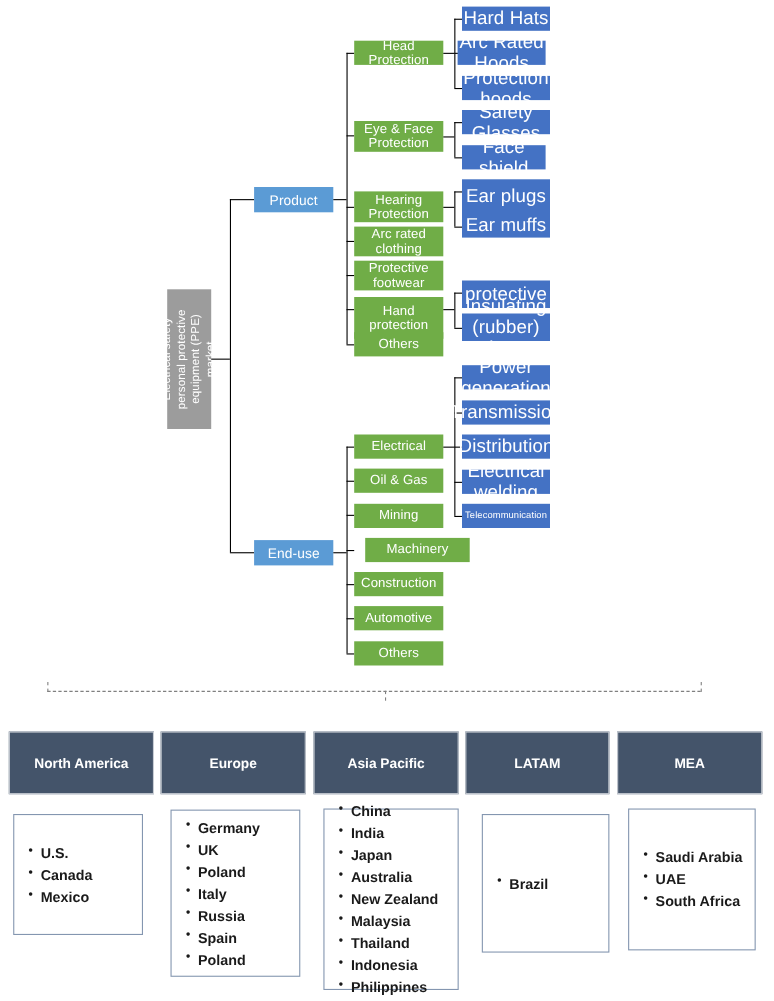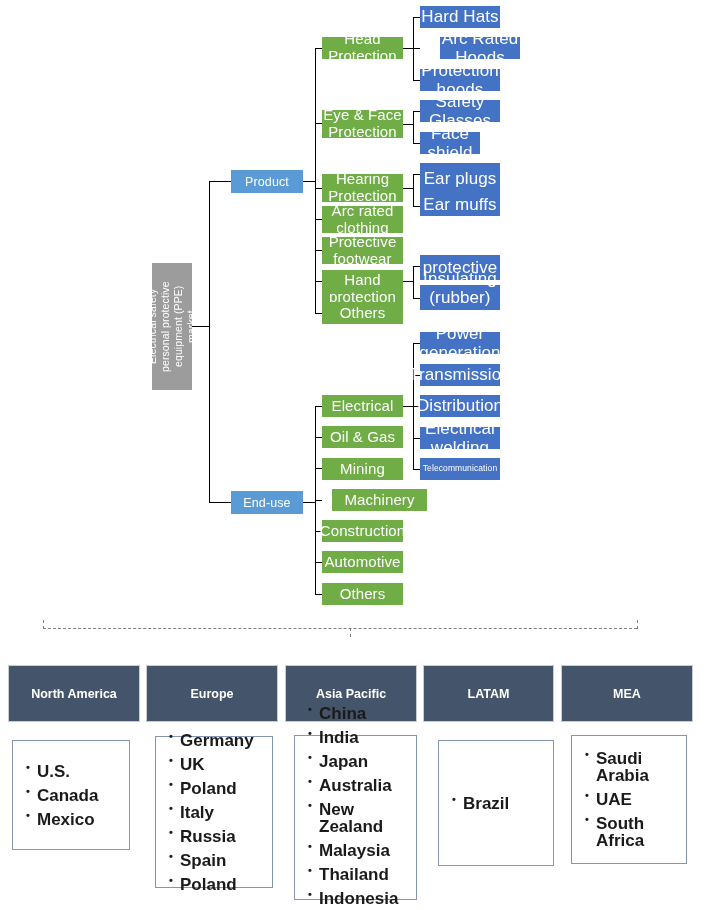--- a/index.html
+++ b/index.html
@@ -48,21 +48,21 @@
   }
 
   
   .lvl1 {
     background: #5b9bd5;
     font-size: 12.5px;
   }
   
   .lvl2 {
     background: #70ad47;
-    font-size: 15px;
+    font-size: 12px;
   }
   
   .lvl3 {
     background: #4472c4;
     font-size: 17px;
   }
   .lvl3.tiny { font-size: 8.5px; }
 
   
   .ln {
@@ -110,21 +110,21 @@
     flex-direction: column;
     justify-content: center;
     padding: 6px 6px 6px 10px;
   }
   .region-list ul {
     margin: 0;
     padding: 0 0 0 14px;
     list-style: none;
   }
   .region-list li {
-    font-size: 17px;
+    font-size: 13px;
     font-weight: bold;
     color: #1a1a1a;
     line-height: 1.0;
     padding: 3.5px 0;
     position: relative;
   }
   .region-list li:before {
     content: "\2022";
     position: absolute;
     left: -11px;
@@ -166,30 +166,30 @@
   <div class="node lvl2" style="left:322px; top:270px; width:81px; height:38px;">Hand protection</div>
   <div class="node lvl2" style="left:322px; top:302px; width:81px; height:22px;">Others</div>
 
   <div class="ln h gray-ln" style="left:403px; top:48px; width:10px;"></div>
   <div class="ln v gray-ln" style="left:413px; top:17px; height:63px;"></div>
   <div class="ln h gray-ln" style="left:413px; top:17px; width:7px;"></div>
   <div class="ln h gray-ln" style="left:413px; top:48px; width:7px;"></div>
   <div class="ln h gray-ln" style="left:413px; top:80px; width:7px;"></div>
 
   <div class="node lvl3" style="left:420px; top:6px; width:80px; height:22px;">Hard Hats</div>
-  <div class="node lvl3" style="left:440px; top:37px; width:80px; height:22px;">Arc Rated Hoods</div>
+  <div class="node lvl3" style="left:416px; top:37px; width:80px; height:22px;">Arc Rated Hoods</div>
   <div class="node lvl3" style="left:420px; top:69px; width:80px; height:22px;">Protection hoods</div>
 
   <div class="ln h gray-ln" style="left:403px; top:124px; width:10px;"></div>
   <div class="ln v gray-ln" style="left:413px; top:111px; height:32px;"></div>
   <div class="ln h gray-ln" style="left:413px; top:111px; width:7px;"></div>
   <div class="ln h gray-ln" style="left:413px; top:143px; width:7px;"></div>
 
   <div class="node lvl3" style="left:420px; top:100px; width:80px; height:22px;">Safety Glasses</div>
-  <div class="node lvl3" style="left:420px; top:132px; width:60px; height:22px;">Face shield</div>
+  <div class="node lvl3" style="left:420px; top:132px; width:76px; height:22px;">Face shield</div>
 
   <div class="ln h gray-ln" style="left:403px; top:188px; width:10px;"></div>
   <div class="ln v gray-ln" style="left:413px; top:174px; height:32px;"></div>
   <div class="ln h gray-ln" style="left:413px; top:174px; width:7px;"></div>
   <div class="ln h gray-ln" style="left:413px; top:206px; width:7px;"></div>
 
   <div class="node lvl3" style="left:420px; top:163px; width:80px; height:32px;">Ear plugs</div>
   <div class="node lvl3" style="left:420px; top:194px; width:80px; height:22px;">Ear muffs</div>
 
   <div class="ln h gray-ln" style="left:403px; top:281px; width:10px;"></div>

